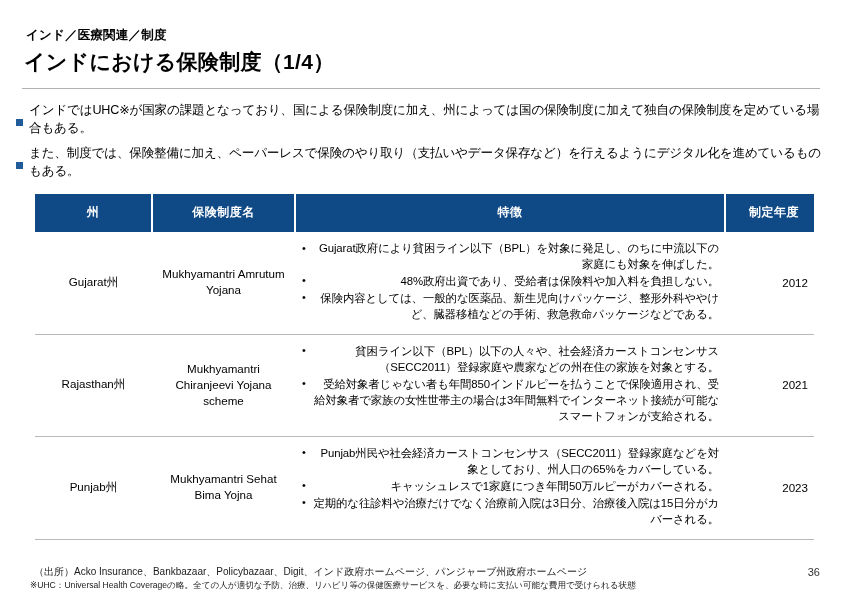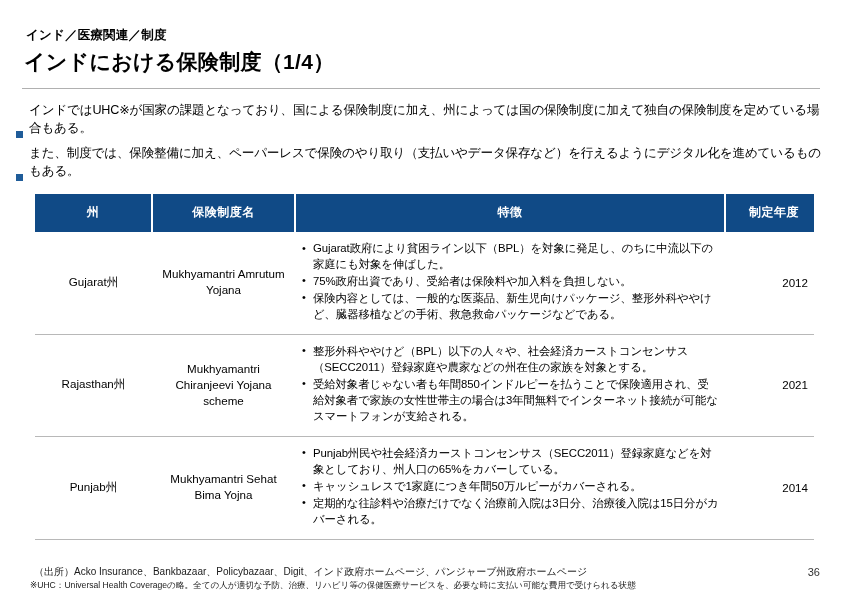--- a/index.html
+++ b/index.html
@@ -54,21 +54,21 @@
 
   
   .bullets {
     position: absolute;
     left: 16px;
     top: 102px;
     width: 812px;
   }
   .bullet-row {
     display: flex;
-    align-items: flex-end;
+    align-items: center;
     margin-bottom: 7px;
   }
   .bullet-mark {
     flex: 0 0 auto;
     width: 7px;
     height: 7px;
     background: #1f5c99;
     margin-top: 5px;
     margin-right: 6px;
   }
@@ -128,20 +128,21 @@
     font-size: 12.6px;
     line-height: 1.38;
   }
   td.year {
     text-align: right;
     font-size: 12px;
   }
   td.feature {
     padding-left: 10px;
     padding-right: 8px;
+    text-align: right;
   }
   ul.feat {
     list-style: none;
     margin: 0;
     padding: 0;
   }
   ul.feat li {
     position: relative;
     padding-left: 12px;
     margin-bottom: 1px;
@@ -221,48 +222,48 @@
           <th>制定年度</th>
         </tr>
       </thead>
       <tbody>
         <tr>
           <td class="state">Gujarat州</td>
           <td class="scheme">Mukhyamantri Amrutum Yojana</td>
           <td class="feature">
             <ul class="feat">
               <li>Gujarat政府により貧困ライン以下（BPL）を対象に発足し、のちに中流以下の家庭にも対象を伸ばした。</li>
-              <li>75%政府出資であり、受給者は保険料や加入料を負担しない。</li>
+              <li>48%政府出資であり、受給者は保険料や加入料を負担しない。</li>
               <li>保険内容としては、一般的な医薬品、新生児向けパッケージ、整形外科ややけど、臓器移植などの手術、救急救命パッケージなどである。</li>
             </ul>
           </td>
           <td class="year">2012</td>
         </tr>
         <tr>
           <td class="state">Rajasthan州</td>
           <td class="scheme">Mukhyamantri Chiranjeevi Yojana scheme</td>
           <td class="feature">
             <ul class="feat">
-              <li>整形外科ややけど（BPL）以下の人々や、社会経済カーストコンセンサス（SECC2011）登録家庭や農家などの州在住の家族を対象とする。</li>
+              <li>貧困ライン以下（BPL）以下の人々や、社会経済カーストコンセンサス（SECC2011）登録家庭や農家などの州在住の家族を対象とする。</li>
               <li>受給対象者じゃない者も年間850インドルピーを払うことで保険適用され、受給対象者で家族の女性世帯主の場合は3年間無料でインターネット接続が可能なスマートフォンが支給される。</li>
             </ul>
           </td>
           <td class="year">2021</td>
         </tr>
         <tr>
           <td class="state">Punjab州</td>
           <td class="scheme">Mukhyamantri Sehat Bima Yojna</td>
           <td class="feature">
             <ul class="feat">
               <li>Punjab州民や社会経済カーストコンセンサス（SECC2011）登録家庭などを対象としており、州人口の65%をカバーしている。</li>
               <li>キャッシュレスで1家庭につき年間50万ルピーがカバーされる。</li>
               <li>定期的な往診料や治療だけでなく治療前入院は3日分、治療後入院は15日分がカバーされる。</li>
             </ul>
           </td>
-          <td class="year">2014</td>
+          <td class="year">2023</td>
         </tr>
       </tbody>
     </table>
   </div>
 
   <div class="footnote">※UHC：Universal Health Coverageの略。全ての人が適切な予防、治療、リハビリ等の保健医療サービスを、必要な時に支払い可能な費用で受けられる状態</div>
   <div class="source">（出所）Acko Insurance、Bankbazaar、Policybazaar、Digit、インド政府ホームページ、パンジャーブ州政府ホームページ</div>
   <div class="page-number">36</div>
 
 </div>

